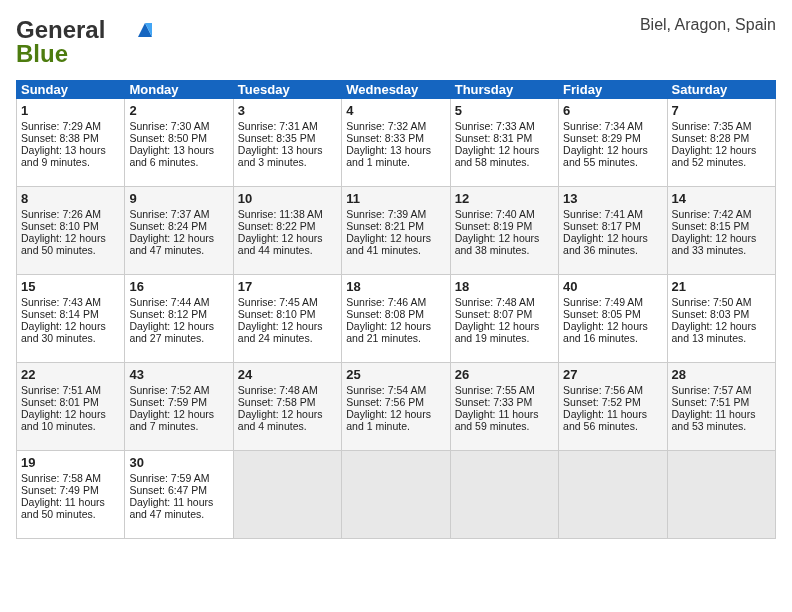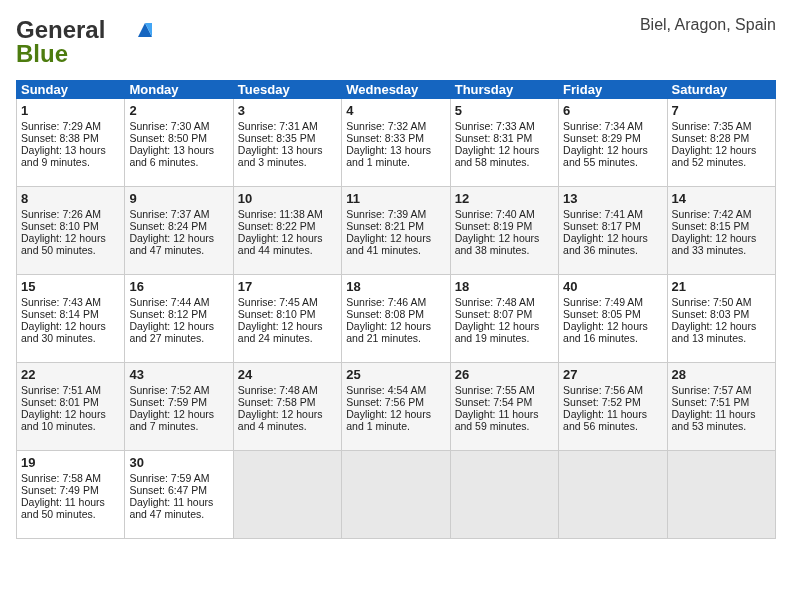--- a/index.html
+++ b/index.html
@@ -274,29 +274,29 @@
         </td>
         <td>
           <span class="day-num">24</span>
           <div>Sunrise: 7:48 AM</div>
           <div>Sunset: 7:58 PM</div>
           <div>Daylight: 12 hours</div>
           <div>and 4 minutes.</div>
         </td>
         <td>
           <span class="day-num">25</span>
-          <div>Sunrise: 4:54 AM</div>
+          <div>Sunrise: 7:54 AM</div>
           <div>Sunset: 7:56 PM</div>
           <div>Daylight: 12 hours</div>
           <div>and 1 minute.</div>
         </td>
         <td>
           <span class="day-num">26</span>
           <div>Sunrise: 7:55 AM</div>
-          <div>Sunset: 7:54 PM</div>
+          <div>Sunset: 7:33 PM</div>
           <div>Daylight: 11 hours</div>
           <div>and 59 minutes.</div>
         </td>
         <td>
           <span class="day-num">27</span>
           <div>Sunrise: 7:56 AM</div>
           <div>Sunset: 7:52 PM</div>
           <div>Daylight: 11 hours</div>
           <div>and 56 minutes.</div>
         </td>

